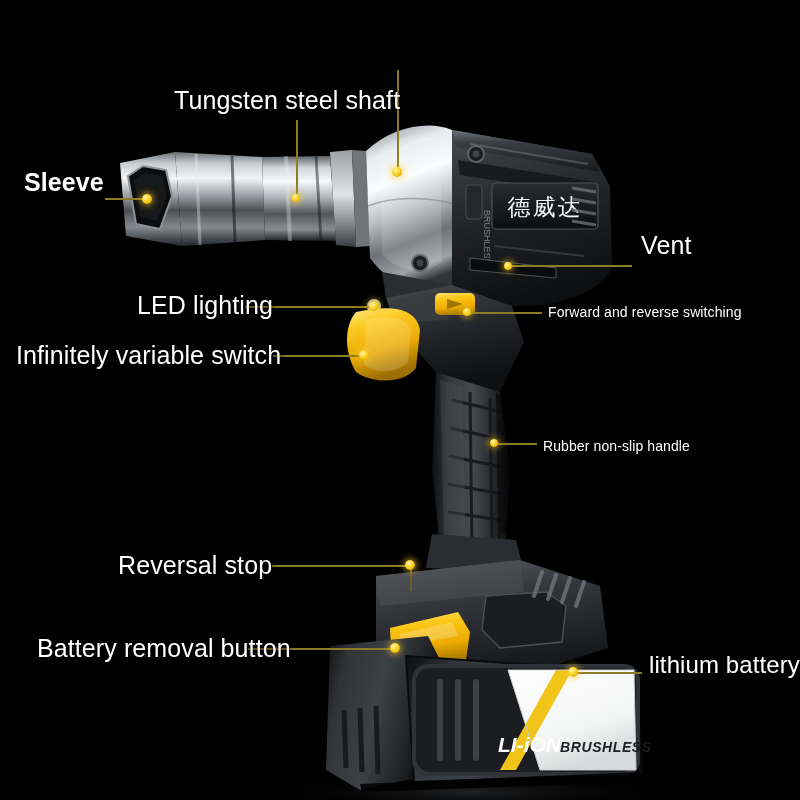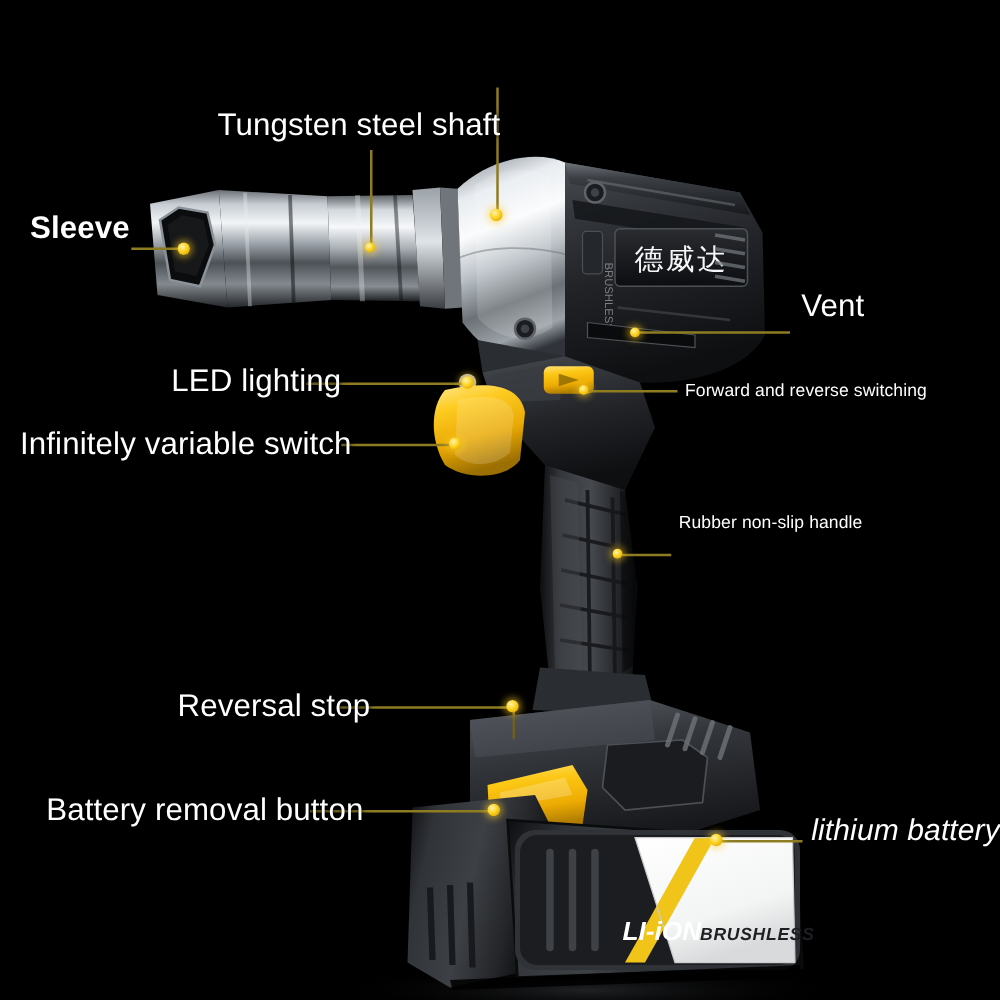--- a/index.html
+++ b/index.html
@@ -28,21 +28,21 @@
   
   .label {
     position: absolute;
     color: #ffffff;
     white-space: nowrap;
     letter-spacing: .1px;
     line-height: 1;
     text-shadow: 0 0 3px rgba(0,0,0,.95), 0 0 7px rgba(0,0,0,.8);
   }
   .lbl-lg { font-size: 25px; }
-  .lbl-md { font-size: 24px; font-style: italic; }
+  .lbl-md { font-size: 24px; }
   .lbl-sm { font-size: 14px; }
 
   
   .leader {
     position: absolute;
     background: #8e7c22;
     height: 1.5px;
   }
   .leader-v {
     position: absolute;
@@ -352,21 +352,21 @@
   <div class="label lbl-lg" style="left:24px; top:170px;font-weight:bold;">Sleeve</div>
 
   <div class="label lbl-lg" style="left:641px; top:233px;">Vent</div>
 
   <div class="label lbl-lg" style="left:94px; top:293px;margin-left:43px;">LED lighting</div>
 
   <div class="label lbl-sm" style="left:548px; top:305px;">Forward and reverse switching</div>
 
   <div class="label lbl-lg" style="left:16px; top:343px;text-align:right;">Infinitely variable switch</div>
 
-  <div class="label lbl-sm" style="left:543px; top:410px;">Rubber non-slip handle</div>
-
-  <div class="label lbl-lg" style="left:118px; top:553px;margin-left:24px;">Reversal stop</div>
+  <div class="label lbl-sm" style="left:543px; top:439px;">Rubber non-slip handle</div>
+
+  <div class="label lbl-lg" style="left:118px; top:553px;">Reversal stop</div>
 
   <div class="label lbl-lg" style="left:4px; top:636px;margin-left:33px;">Battery removal button</div>
 
   <div class="label lbl-md" style="left:649px; top:653px;">lithium battery</div>
 
 </div>
 
 </body></html>

